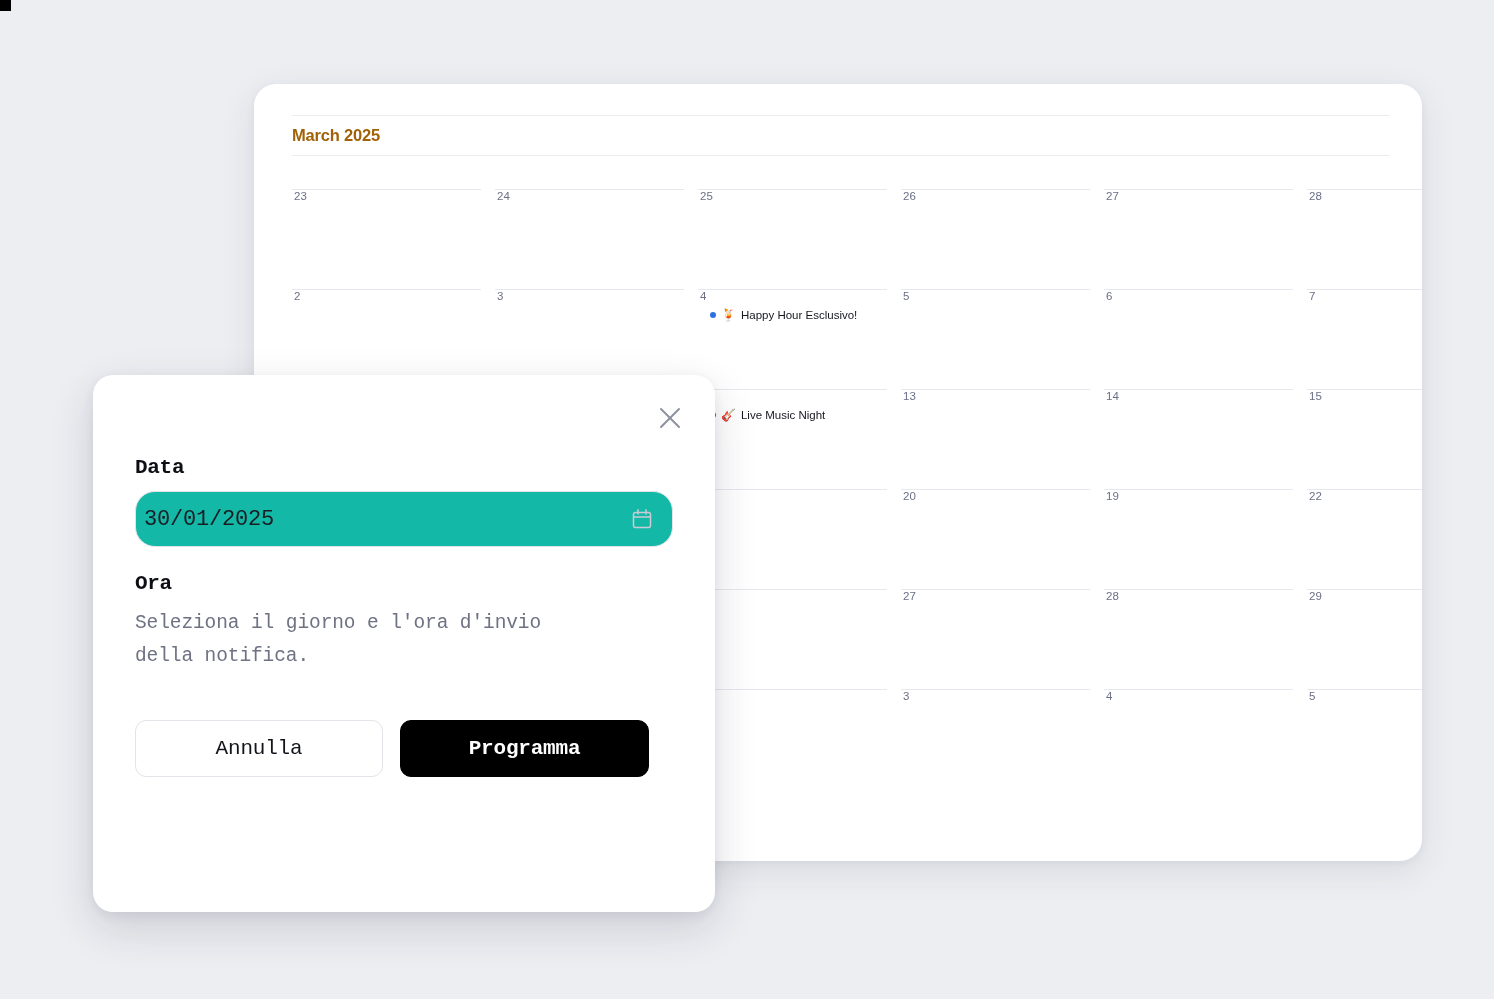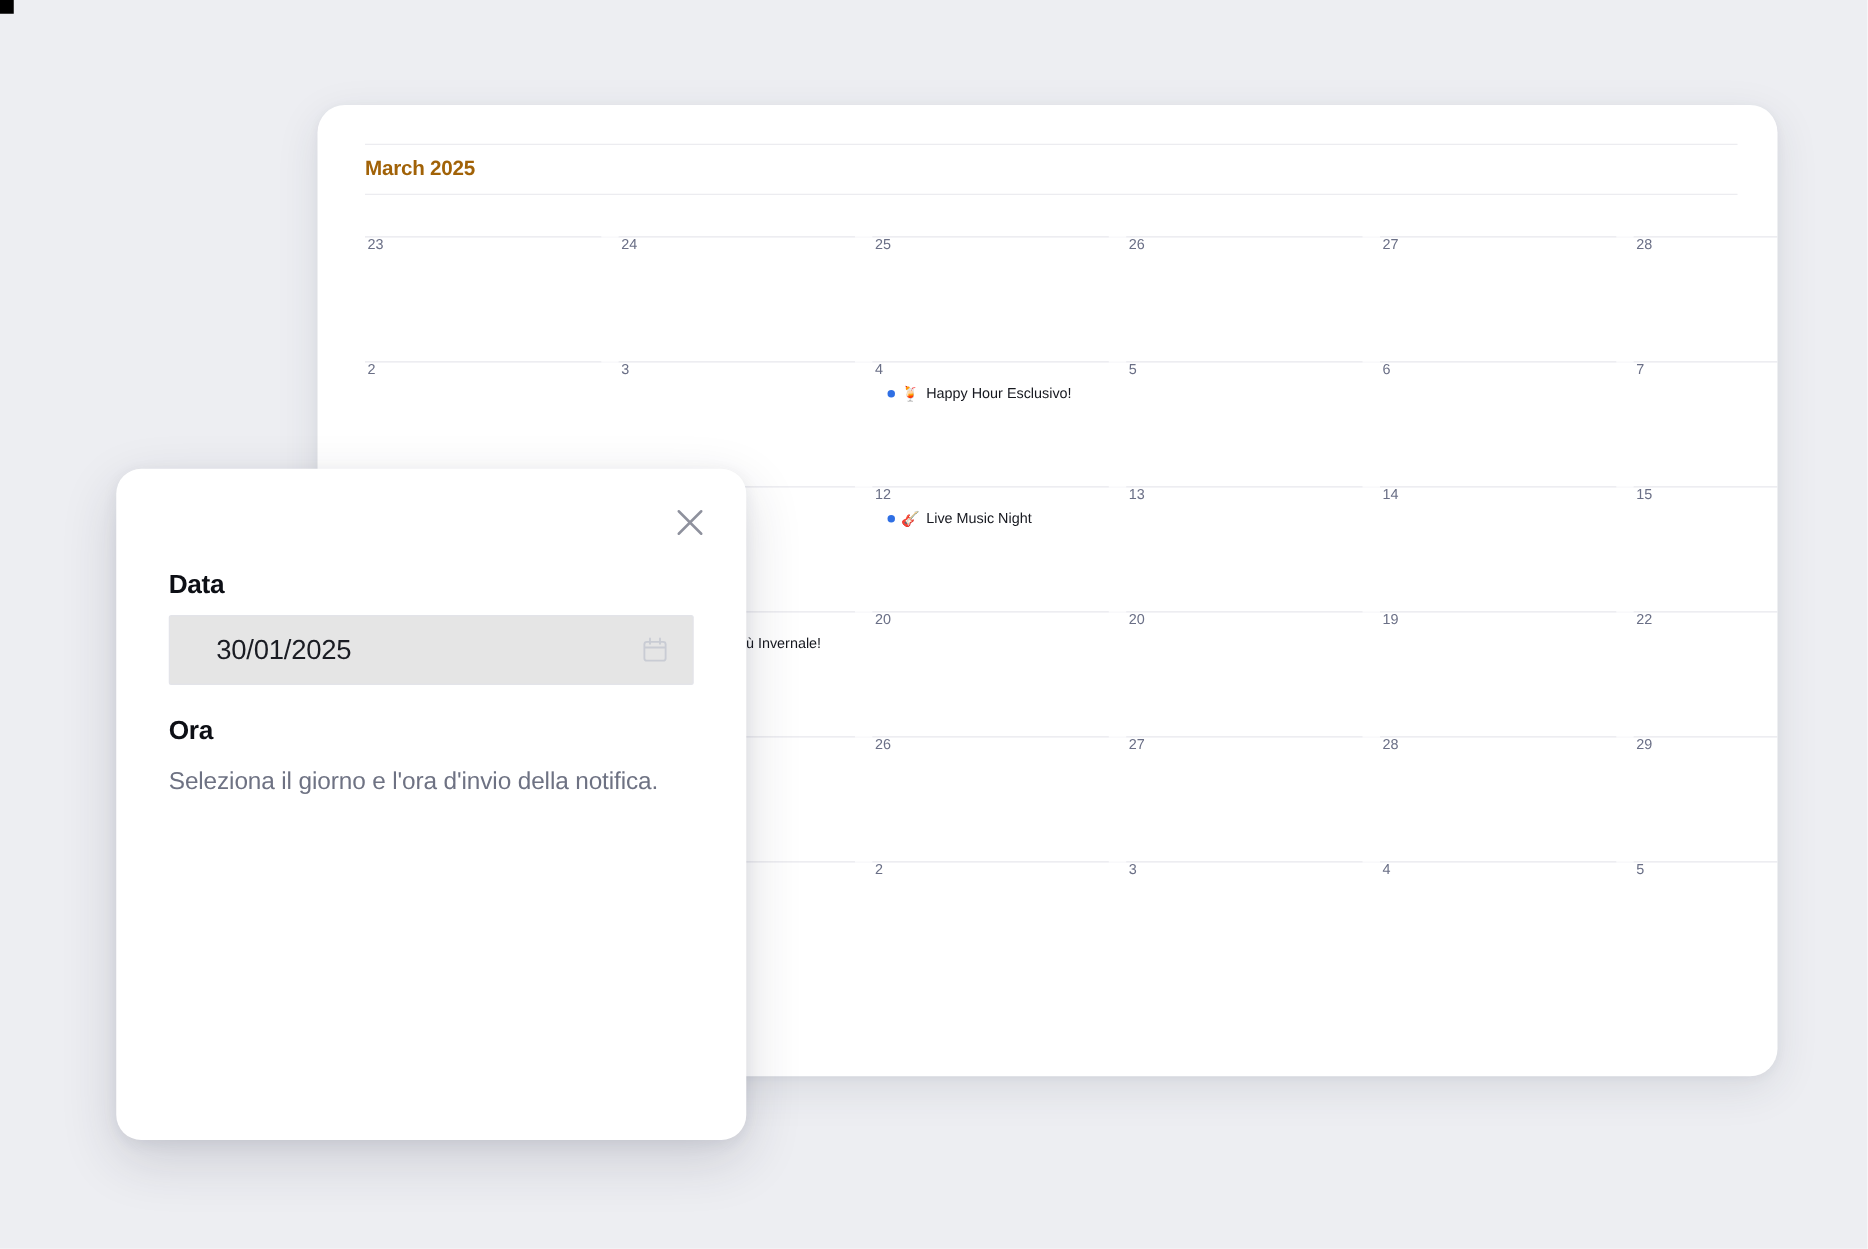--- a/index.html
+++ b/index.html
@@ -147,27 +147,28 @@
 
   .event-emoji { font-size: 12px; }
 
   .event.align-right { justify-content: flex-start; padding-left: 10px; }
 
   
   .modal {
     position: absolute;
     left: 93px;
     top: 375px;
-    width: 504px;
+    width: 622px;
     height: 537px;
     background: #ffffff;
     border-radius: 20px;
     box-shadow: 0 16px 44px rgba(35, 40, 65, 0.16),
                 0 3px 12px rgba(35, 40, 65, 0.07);
     z-index: 20;
+    font-family: Liberation Mono, monospace;
   }
 
   .modal-close {
     position: absolute;
     top: 26px;
     right: 28px;
     width: 34px;
     height: 34px;
     display: flex;
     align-items: center;
@@ -184,25 +185,25 @@
     font-weight: bold;
     color: #0d0f15;
     letter-spacing: -0.3px;
     margin-bottom: 12px;
   }
 
   .input-wrap {
     position: relative;
     height: 56px;
     border: 1px solid #e3e4e9;
-    border-radius: 2px;
+    border-radius: 20px;
     display: flex;
     align-items: center;
-    padding: 0 18px 0 37px;
-    background: #e5e5e5;
+    padding: 0 18px 0 8px;
+    background: #14b8a6;
     margin-bottom: 25px;
   }
 
   .input-value {
     font-size: 22px;
     color: #1a1c23;
     letter-spacing: -0.2px;
     flex: 1;
   }
 
@@ -466,15 +467,19 @@
           <line x1="7" y1="1.8" x2="7" y2="6" stroke="#c9ccd4" stroke-width="1.5" stroke-linecap="round"></line>
           <line x1="15" y1="1.8" x2="15" y2="6" stroke="#c9ccd4" stroke-width="1.5" stroke-linecap="round"></line>
         </svg>
       </span>
     </div>
 
     <div class="field-label">Ora</div>
 
     <div class="helper-text">Seleziona il giorno e l'ora d'invio della notifica.</div>
 
+    <div class="modal-actions">
+      <div class="btn btn-cancel">Annulla</div>
+      <div class="btn btn-primary">Programma</div>
+    </div>
 
   </div>
 </div>
 
 </body></html>

